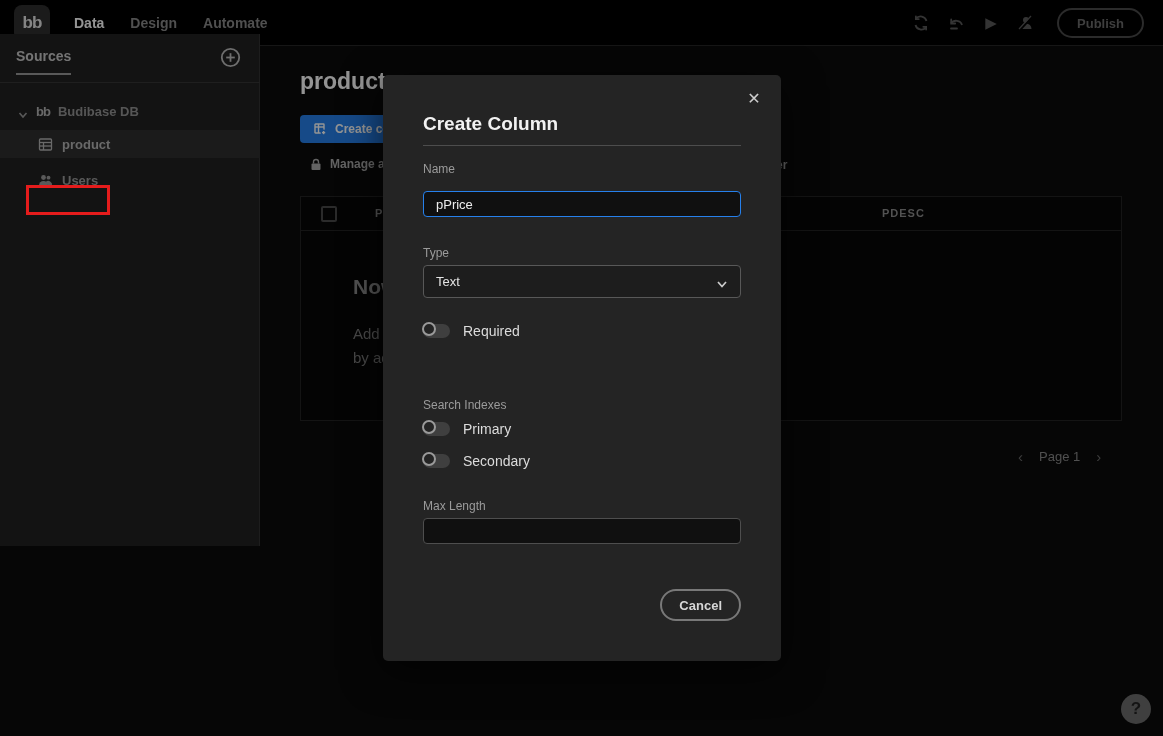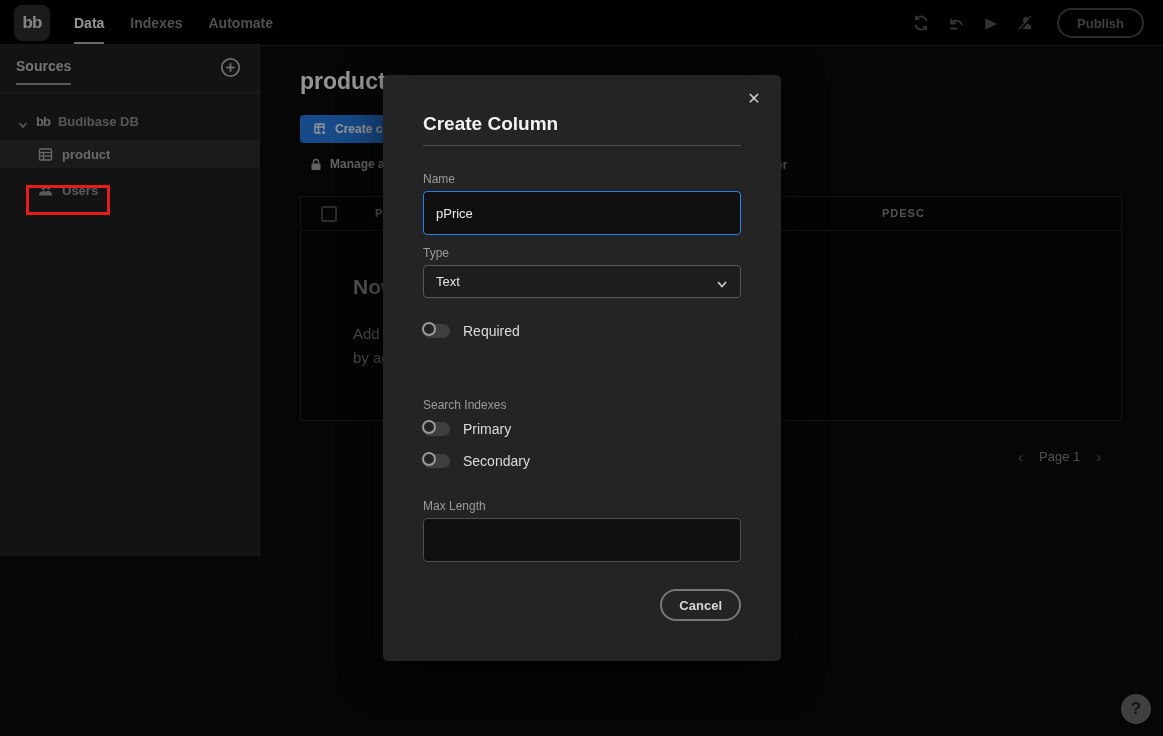--- a/index.html
+++ b/index.html
@@ -25,21 +25,21 @@
     display:flex; align-items:center; gap:15px; }
   .nav-icon { width:20px; height:20px; color:#5a5a5a; display:flex;
     align-items:center; justify-content:center; cursor:pointer; }
   .nav-icon svg { width:18px; height:18px; }
   .play-glyph { font-size:15px; color:#5a5a5a; }
   .publish-btn { height:30px; padding:0 18px; border-radius:15px;
     border:2px solid #4a4a4a; background:transparent; color:#6b6b6b;
     font-size:13px; font-weight:bold; margin-left:6px; cursor:pointer;
     font-family:"Liberation Sans", sans-serif;}
   
-  .sidebar { position:absolute; top:44px; left:0; width:260px; height:512px;
+  .sidebar { position:absolute; top:34px; left:0; width:260px; height:512px;
     background:#222222; border-right:1px solid #333; z-index:1;}
   .side-title { position:absolute; left:16px; top:14px; font-size:14px;
     color:#c9c9c9; font-weight:600; padding-bottom:9px; border-bottom:2px solid #9a9a9a;}
   .plus-icon { position:absolute; right:18px; top:13px; width:21px; height:21px;
     color:#bdbdbd; cursor:pointer;}
   .side-divider { position:absolute; left:0; top:48px; width:260px; height:1px; background:#363636; }
   .ds-row { position:absolute; left:0; top:64px; width:260px; height:26px;
     display:flex; align-items:center; padding-left:18px; gap:8px; cursor:pointer;}
   .chev { color:#9a9a9a; width:10px; height:10px; }
   .bb-badge { color:#b5b5b5; font-weight:bold; font-size:13px; letter-spacing:-1px;}
@@ -87,22 +87,22 @@
   .modal { position:absolute; left:383px; top:75px; width:398px; height:586px;
     background:#242424; border-radius:5px; z-index:6;
     box-shadow:0 10px 40px rgba(0,0,0,0.65); }
   .modal-close { position:absolute; right:16px; top:12px; width:22px; height:22px;
     background:none; border:none; color:#cccccc; font-size:16px; cursor:pointer;
     font-family:"DejaVu Sans", sans-serif;}
   .modal-title { position:absolute; left:40px; top:38px; font-size:19px;
     font-weight:bold; color:#f2f2f2; }
   .modal-divider { position:absolute; left:40px; top:70px; width:318px; height:1px; background:#4d4d4d; }
   .field-label { position:absolute; left:40px; font-size:12px; color:#9b9b9b; }
-  .lbl-name { top:97px; } .lbl-type { top:171px; } .lbl-search { top:323px; } .lbl-max { top:424px; }
-  .text-input { position:absolute; left:40px; width:318px; height:44px;
+  .lbl-name { top:87px; } .lbl-type { top:171px; } .lbl-search { top:323px; } .lbl-max { top:424px; }
+  .text-input { position:absolute; left:40px; width:318px; height:26px;
     border-radius:4px; padding:0 12px; font-size:13px; color:#ececec;
     font-family:"Liberation Sans", sans-serif; outline:none;}
   .input-name { top:116px; background:#101010; border:1px solid #2680eb; }
   .input-max  { top:443px; background:#101010; border:1px solid #4e4e4e; }
   .select { position:absolute; left:40px; top:190px; width:318px; height:33px;
     background:#1d1d1d; border:1px solid #585858; border-radius:4px;
     display:flex; align-items:center; padding:0 12px; cursor:pointer;}
   .select-value { font-size:13px; color:#e4e4e4; flex:1; }
   .select .chev-down { width:12px; height:12px; color:#cccccc; }
   .toggle-row { position:absolute; left:40px; display:flex; align-items:center;
@@ -132,21 +132,21 @@
 </style>
 </head>
 <body>
 
 <div id="app">
 
   <header class="topnav">
     <div class="logo">bb</div>
     <nav class="tabs">
       <div class="tab active">Data</div>
-      <div class="tab">Indexes</div>
+      <div class="tab">Design</div>
       <div class="tab">Automate</div>
     </nav>
     <div class="nav-right">
       <span class="nav-icon">
         <svg viewBox="0 0 18 18" fill="none" stroke="currentColor" stroke-width="1.8">
           <path d="M14.5 7a6 6 0 0 0-10.6-2.2"></path>
             <path d="M3.9 2.4v2.8h2.8" stroke-linecap="round"></path>
           <path d="M3.5 11a6 6 0 0 0 10.6 2.2"></path>
             <path d="M14.1 15.6v-2.8h-2.8" stroke-linecap="round"></path>
         </svg>

